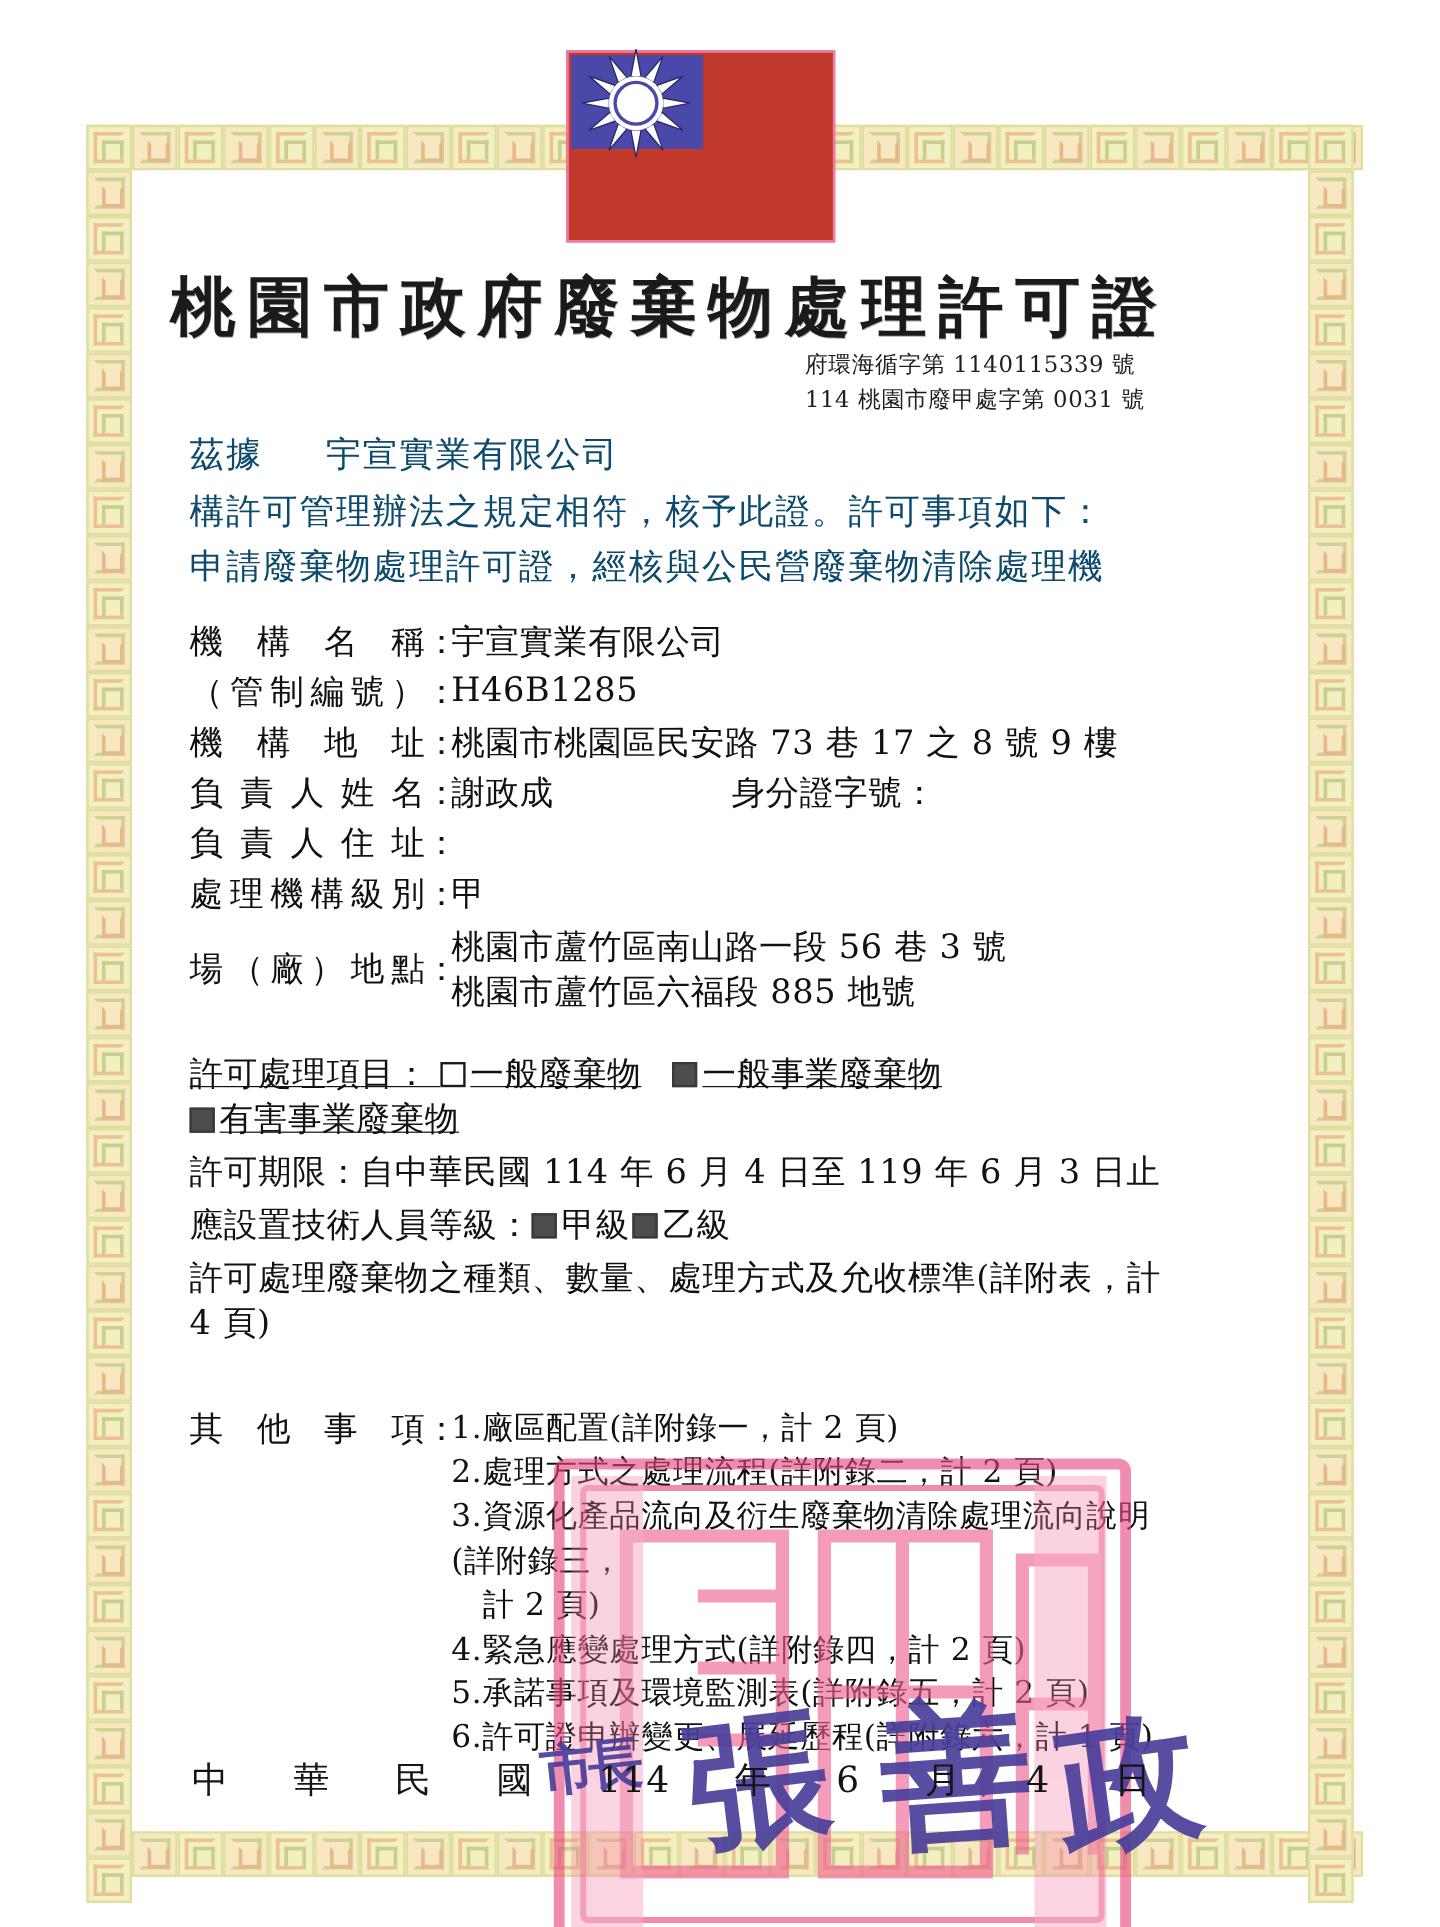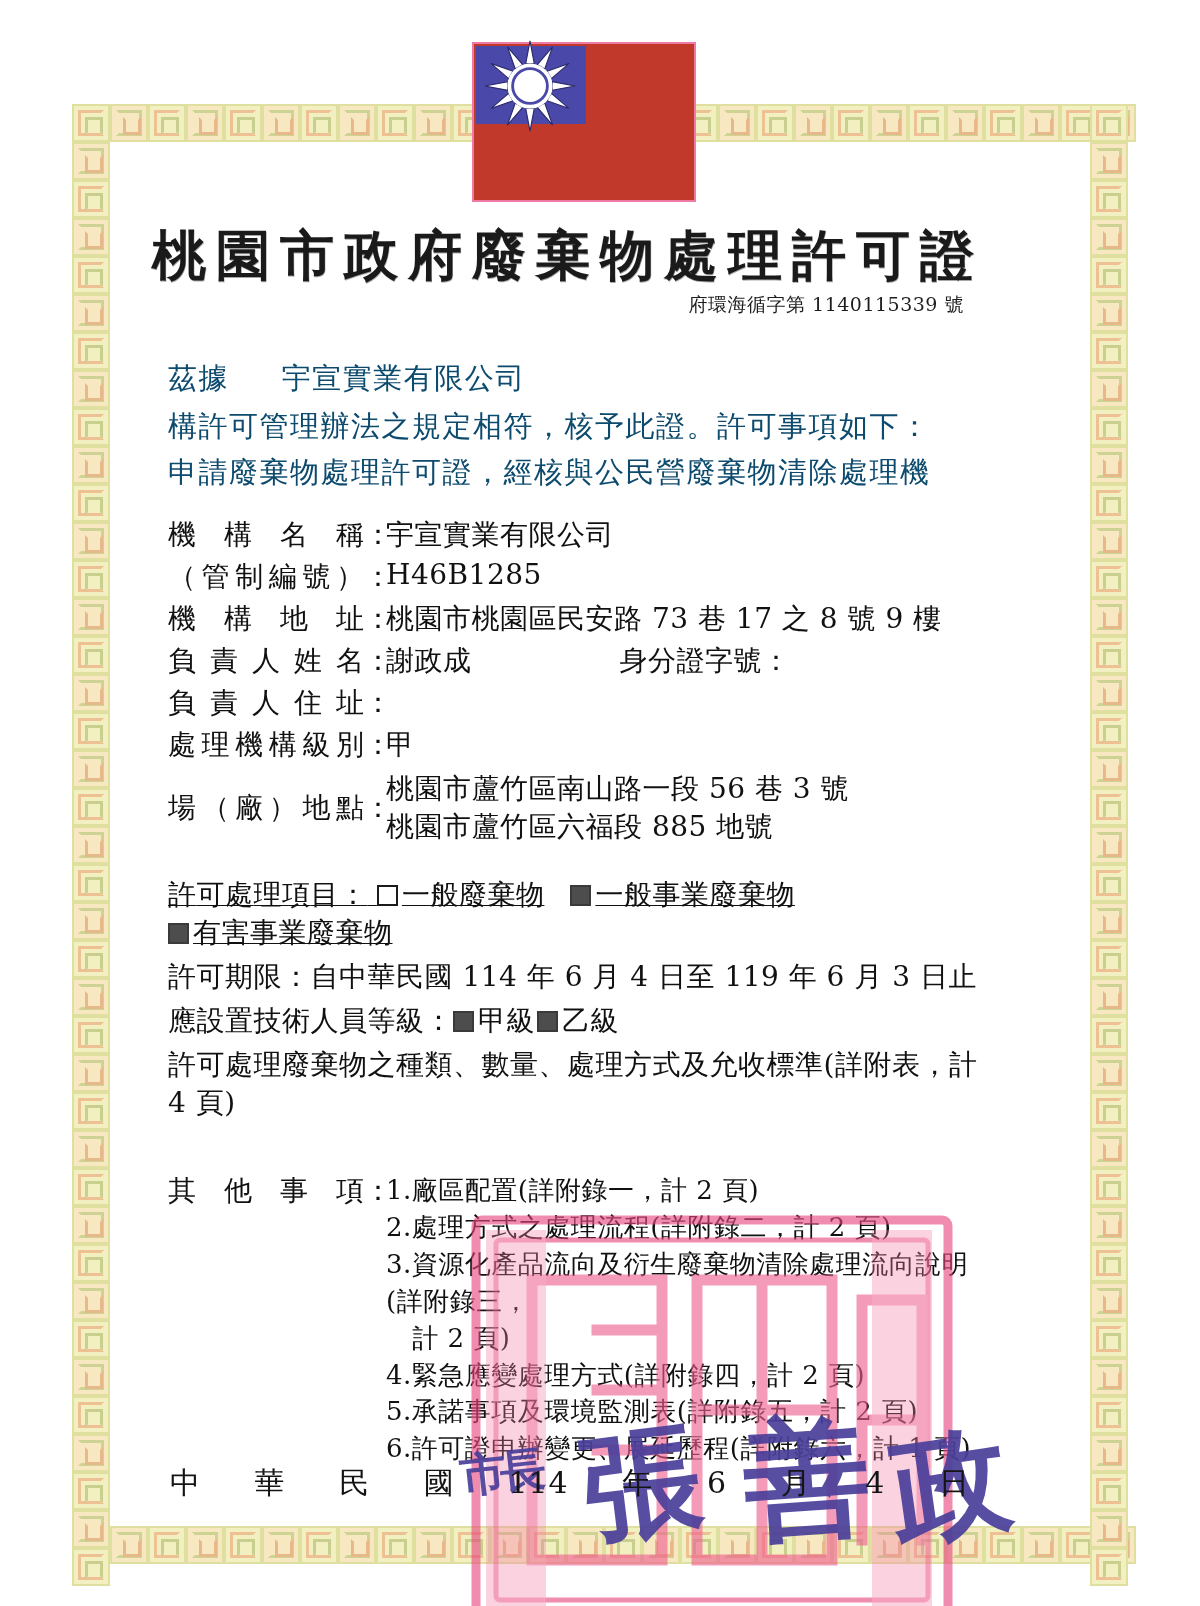--- a/index.html
+++ b/index.html
@@ -83,21 +83,21 @@
   .mk::after{
     content:"";position:absolute;left:13px;top:13px;width:12px;height:12px;
     border:3px solid #c9cf8e;border-bottom-color:transparent;
   }
   .mk.alt{background:#f7e8c2;}
   .mk.alt::before{border-color:#cdd392;border-left-color:transparent;}
   .mk.alt::after{border-color:#e7b98a;border-top-color:transparent;}
 
   
   #paper{
-    position:absolute;left:124px;top:142px;width:888px;height:1384px;
+    position:absolute;left:114px;top:142px;width:888px;height:1384px;
     background:#ffffff;
   }
 
   
   #flag-wrap{
     position:absolute;left:472px;top:42px;width:224px;height:160px;
     z-index:6;
   }
   #flag{
     width:100%;height:100%;
@@ -331,20 +331,21 @@
       <div class="mk"></div>
     </div>
 </div>
 
 <div id="paper">
 
   <div id="doc-title">桃園市政府廢棄物處理許可證</div>
 
   <div id="doc-numbers">
     <div>府環海循字第 1140115339 號</div>
+    <div>114 桃園市廢甲處字第 0031 號</div>
   </div>
 
   <div id="intro">
     <div class="body-line lead">
       <span>茲據</span>
       <span class="who">宇宣實業有限公司</span>
     </div>
     <div class="body-line">構許可管理辦法之規定相符，核予此證。許可事項如下：</div>
     <div class="body-line">申請廢棄物處理許可證，經核與公民營廢棄物清除處理機</div>
   </div>

